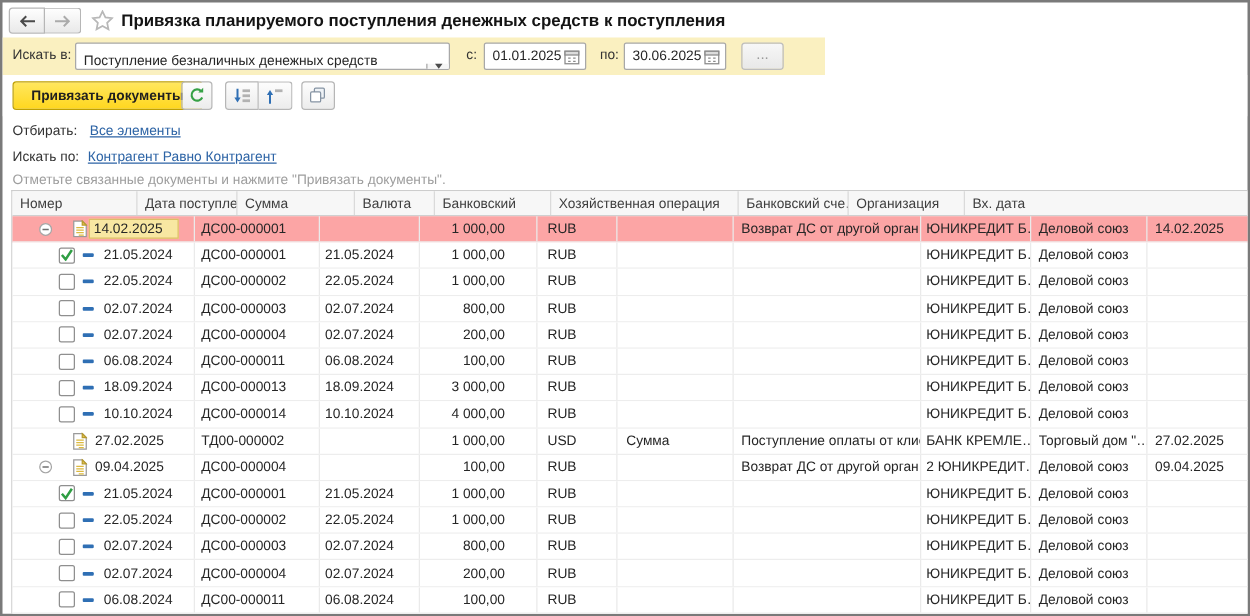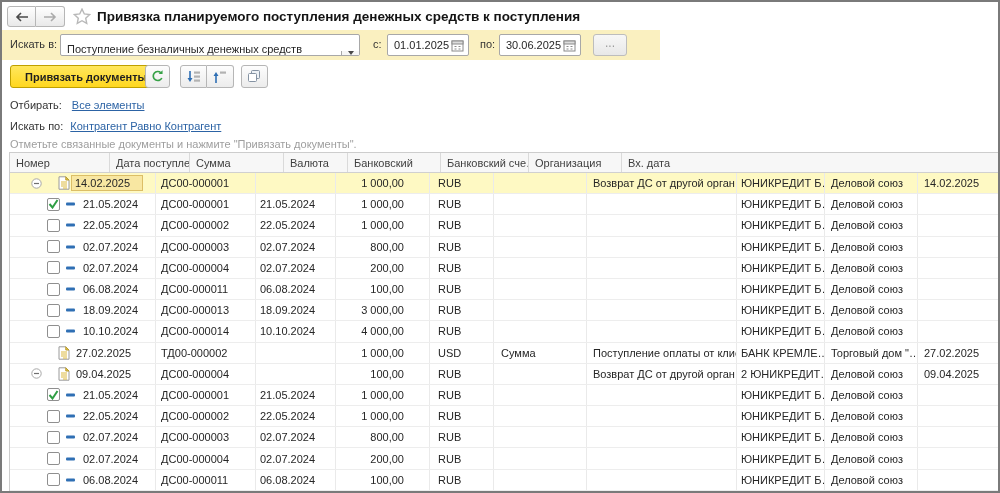--- a/index.html
+++ b/index.html
@@ -47,21 +47,21 @@
   .fline .lab{color:#333;text-align:right;}
   .flink{color:#2c63a5;text-decoration:underline;cursor:pointer;}
   .hintline{position:absolute;left:8px;top:136px;color:#9e9e9e;}
 
   
   .table{position:absolute;left:7px;top:150px;width:991px;bottom:0;border-top:1px solid #cdcdcd;border-left:1px solid #cdcdcd;box-sizing:border-box;}
   .thead{display:flex;height:20px;background:#f7f7f7;border-bottom:1px solid #d0d0d0;box-sizing:border-box;}
   .hcell{box-sizing:border-box;border-right:1px solid #dadada;padding:4px 0 0 6px;color:#3f3f3f;white-space:nowrap;overflow:hidden;flex:none;}
   .hcell.fx{flex:1;}
   .trow{display:flex;height:21.2px;border-bottom:1px solid #ededed;background:#fff;box-sizing:border-box;}
-  .trow.sel{background:#fef9c3;}
+  .trow.sel{background:#fca5a5;}
   .c{box-sizing:border-box;border-right:1px solid #eaeaea;white-space:nowrap;overflow:hidden;display:flex;align-items:center;flex:none;}
   .c.fx{flex:1;}
   .c.right{justify-content:flex-end;padding-right:25px;}
   .pl4{padding-left:4px;}.pl5{padding-left:5px;}.pl6{padding-left:6px;}.pl7{padding-left:7px;}.pl8{padding-left:8px;}
   .sp5{width:5px;flex:none;}.sp6{width:6px;flex:none;}.sp16{width:16px;flex:none;}.sp20{width:20px;flex:none;}.sp37{width:37px;flex:none;}
   .exp{width:12px;flex:none;display:flex;align-items:center;justify-content:center;line-height:0;}
   .docico,.dashico{display:flex;align-items:center;line-height:0;flex:none;}
   .cb{width:13px;height:13px;flex:none;box-sizing:border-box;border:1px solid #8f8f8f;border-radius:2px;background:#fff;
       display:flex;align-items:center;justify-content:center;line-height:0;}
   .dtext{padding-left:1px;}
@@ -180,20 +180,21 @@
   </div>
   <div class="hintline">Отметьте связанные документы и нажмите "Привязать документы".</div>
 
   <div class="table">
     <div class="thead">
         <div class="hcell" style="width: 100px;">Номер</div>
         <div class="hcell" style="width: 80px;">Дата поступления</div>
         <div class="hcell" style="width: 94px;">Сумма</div>
         <div class="hcell" style="width: 64px;">Валюта</div>
         <div class="hcell" style="width: 93px;">Банковский</div>
+        <div class="hcell" style="width: 150px;">Хозяйственная операция</div>
         <div class="hcell" style="width: 88px;">Банковский сче…</div>
         <div class="hcell" style="width: 93px;">Организация</div>
         <div class="hcell fx">Вх. дата</div>
       </div>
     <div>
         <div class="trow sel">
           <div class="c" style="width: 146px;">
             <span class="sp20"></span>
             <span class="exp">
               <svg width="11" height="11" viewBox="0 0 11 11">

